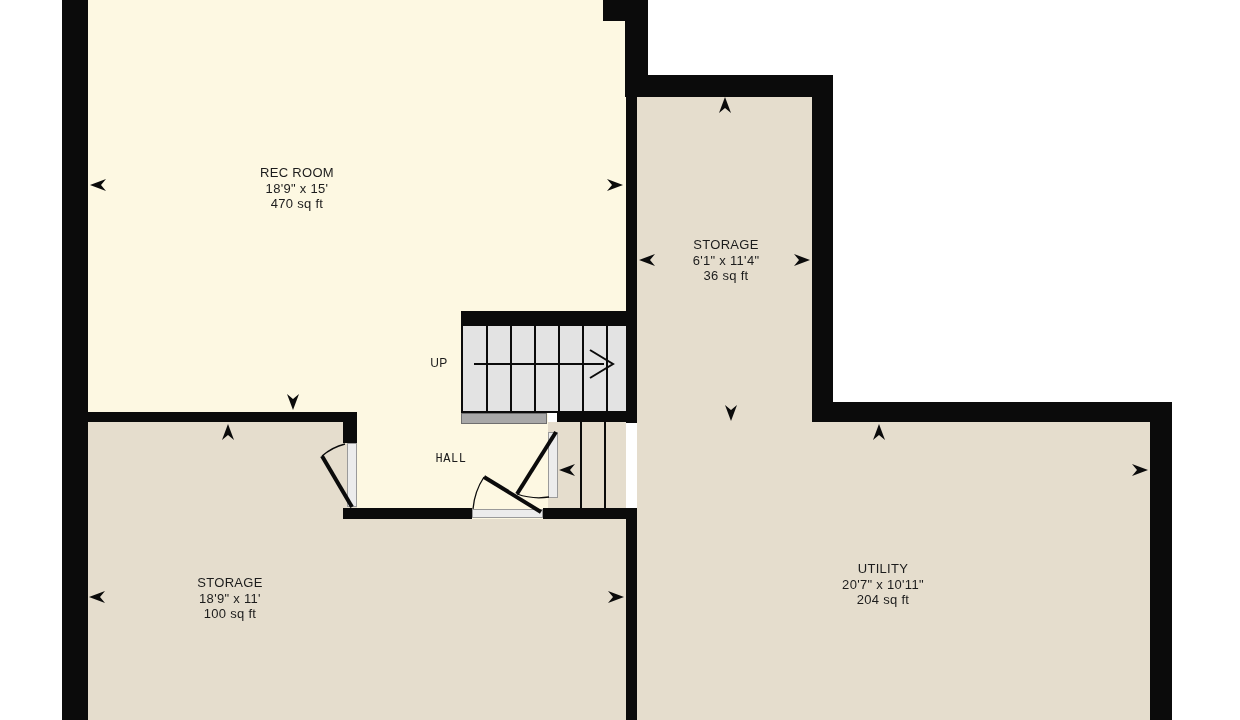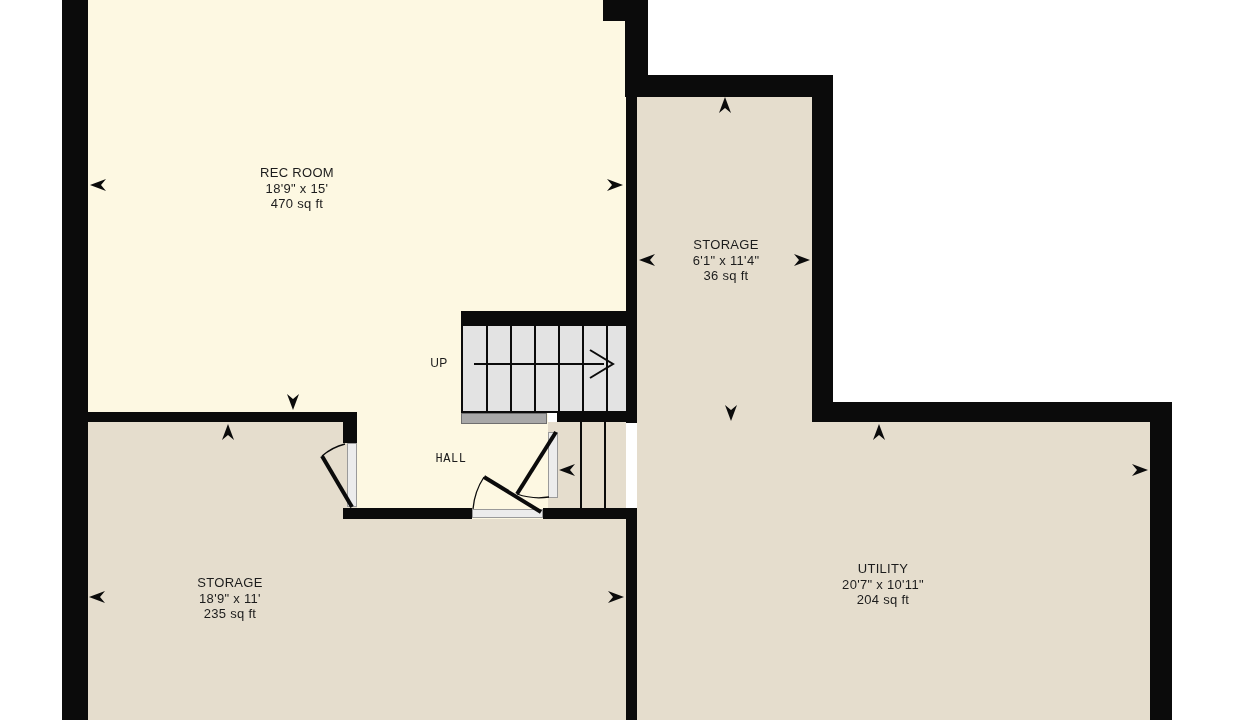--- a/index.html
+++ b/index.html
@@ -120,21 +120,21 @@
     <div>470 sq ft</div>
   </div>
   <div class="room-label" style="left:726px;top:237px;">
     <div>STORAGE</div>
     <div>6'1" x 11'4"</div>
     <div>36 sq ft</div>
   </div>
   <div class="room-label" style="left:230px;top:575px;">
     <div>STORAGE</div>
     <div>18'9" x 11'</div>
-    <div>235 sq ft</div>
+    <div>100 sq ft</div>
   </div>
   <div class="room-label" style="left:883px;top:561px;">
     <div>UTILITY</div>
     <div>20'7" x 10'11"</div>
     <div>204 sq ft</div>
   </div>
 
   <div class="small-label" style="left:439px;top:356px;">UP</div>
   <div class="small-label" style="left:451px;top:452px;font-family:Liberation Mono, monospace;">HALL</div>
 

